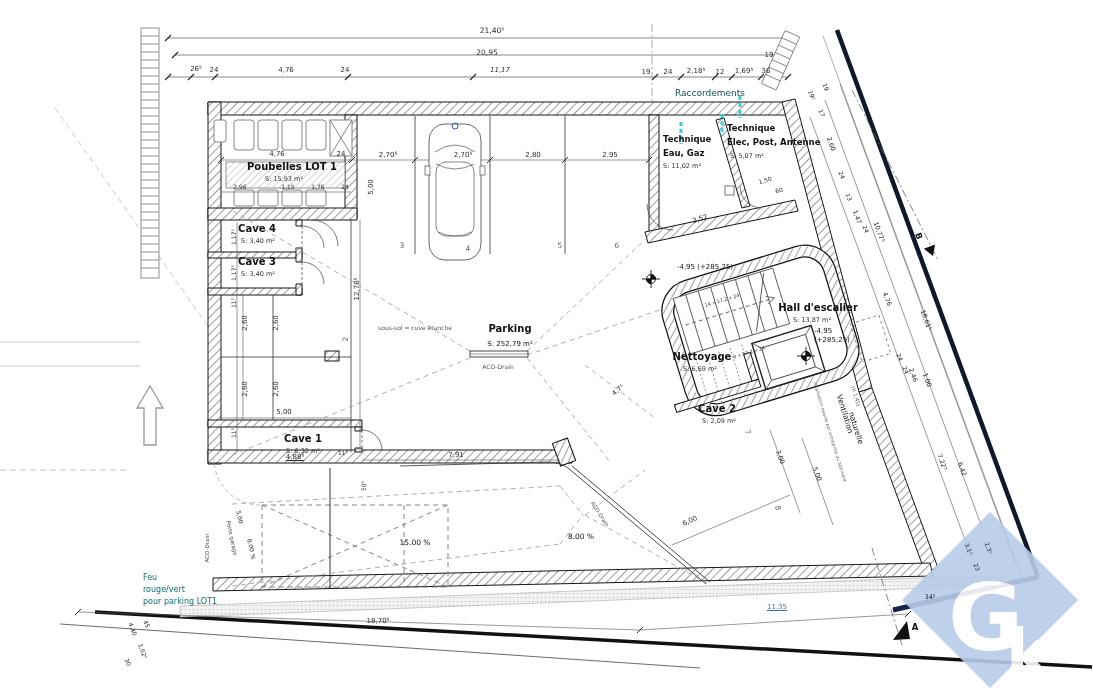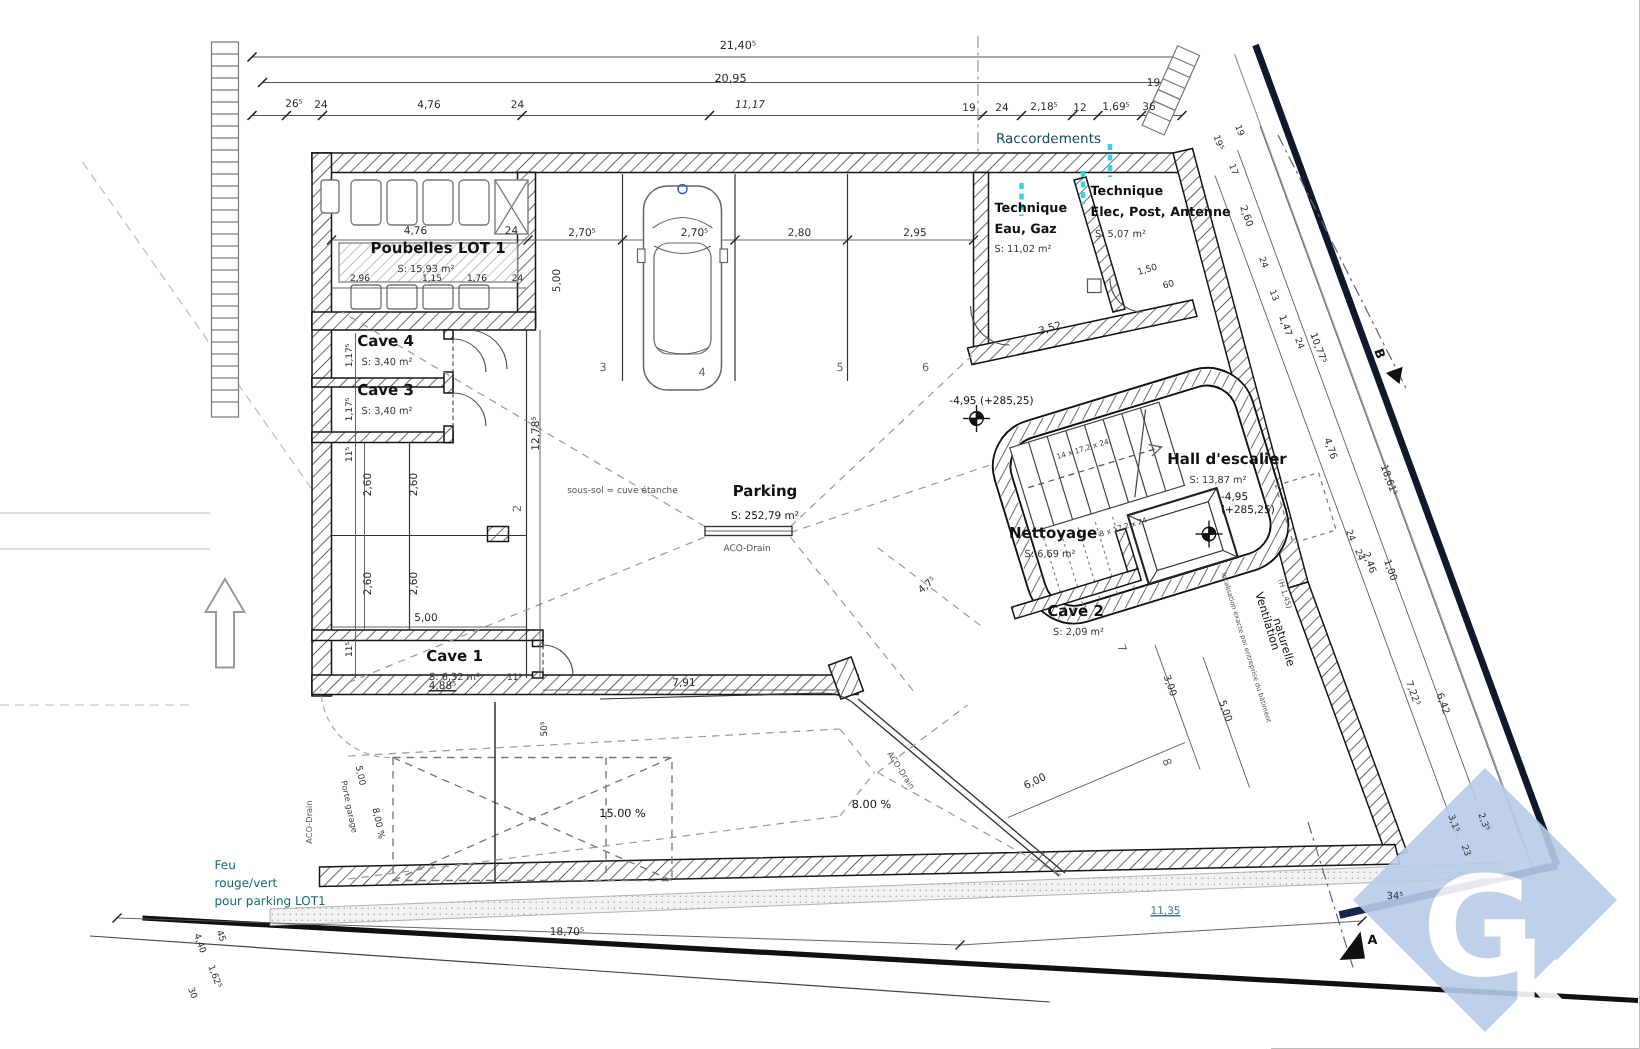--- a/index.html
+++ b/index.html
@@ -6,21 +6,21 @@
   .stage{position:relative;width:1093px;height:699px;background:#ffffff;overflow:hidden;
          font-family:"DejaVu Sans","Liberation Sans",sans-serif;margin:0 auto;}
   .stage svg{position:absolute;left:0;top:0;}
   #overlay{position:absolute;left:0;top:0;width:100%;height:100%;}
   .lab{position:absolute;transform:translate(-50%,-50%);font-size:10px;color:#111;white-space:nowrap;}
   .labL{position:absolute;transform:translate(0,-50%);font-size:8.5px;color:#111;white-space:nowrap;}
   .bold{font-weight:bold;}
   .big{font-size:10px;}
   .area{font-size:6.5px;font-weight:normal;color:#333;}
   .teal{color:#0e6e6e;font-size:8px;font-weight:500;}
-  .tealdark{color:#114f57;font-size:9px;}
+  .tealdark{color:#114f57;font-size:9px;margin-left:11px;}
   .tiny{font-size:6px;color:#555;}
   .dim{position:absolute;transform:translate(-50%,-50%);font-size:7px;color:#2b2b2b;white-space:nowrap;}
   .dim.blue{color:#3a6fae;}
   .stall{position:absolute;transform:translate(-50%,-50%);font-size:7.5px;color:#666;}
   .rot{white-space:nowrap;}
   .seclab{position:absolute;transform:translate(-50%,-50%);font-size:8.5px;font-weight:bold;color:#111;}
 </style>
 </head>
 <body>
 
@@ -403,21 +403,21 @@
   <div class="lab rot" style="left:830px;top:432px;transform:translate(-50%,-50%) rotate(73deg);font-size:4.5px;color:#555">localisation exacte par entreprise du bâtiment</div>
   <div class="lab rot" style="left:856px;top:396px;transform:translate(-50%,-50%) rotate(73deg);font-size:5px;color:#555">(H 1,45)</div>
 
   <div class="lab rot" style="left:228px;top:397px;transform:translate(-50%,-50%) rotate(-90deg);font-size:5px;color:#555"></div>
 
   <div class="lab rot" style="left:232px;top:538px;transform:translate(-50%,-50%) rotate(78deg);font-size:5.5px;color:#444">Porte garage</div>
 
   <div class="lab rot" style="left:722px;top:300px;transform:translate(-50%,-50%) rotate(-17deg);font-size:5px;color:#444">14 x 17,2 x 24</div>
   <div class="lab rot" style="left:749px;top:352px;transform:translate(-50%,-50%) rotate(-17deg);font-size:5px;color:#444">8 x 17,2 x 24</div>
 
-  <div class="lab" style="left:661px;top:267px;font-size:7px">-4,95 (+285,25)</div>
+  <div class="lab" style="left:705px;top:267px;font-size:7px">-4,95 (+285,25)</div>
   <div class="labL" style="left:814px;top:331px;font-size:7px">-4,95</div>
   <div class="labL" style="left:814px;top:340px;font-size:7px">(+285,25)</div>
 
   <div class="lab" style="left:415px;top:542px;font-size:7.5px">15.00 %</div>
   <div class="lab" style="left:581px;top:536px;font-size:7.5px">8.00 %</div>
 
   <div class="seclab" style="left:919px;top:236px;transform:translate(-50%,-50%) rotate(70deg)">B</div>
   <div class="seclab" style="left:915px;top:627px">A</div>
 <span class="dim" style="left: 492px; top: 30px; font-size: 7.5px;">21,40⁵</span>
       <span class="dim" style="left: 487px; top: 52px; font-size: 7.5px;">20,95</span>

